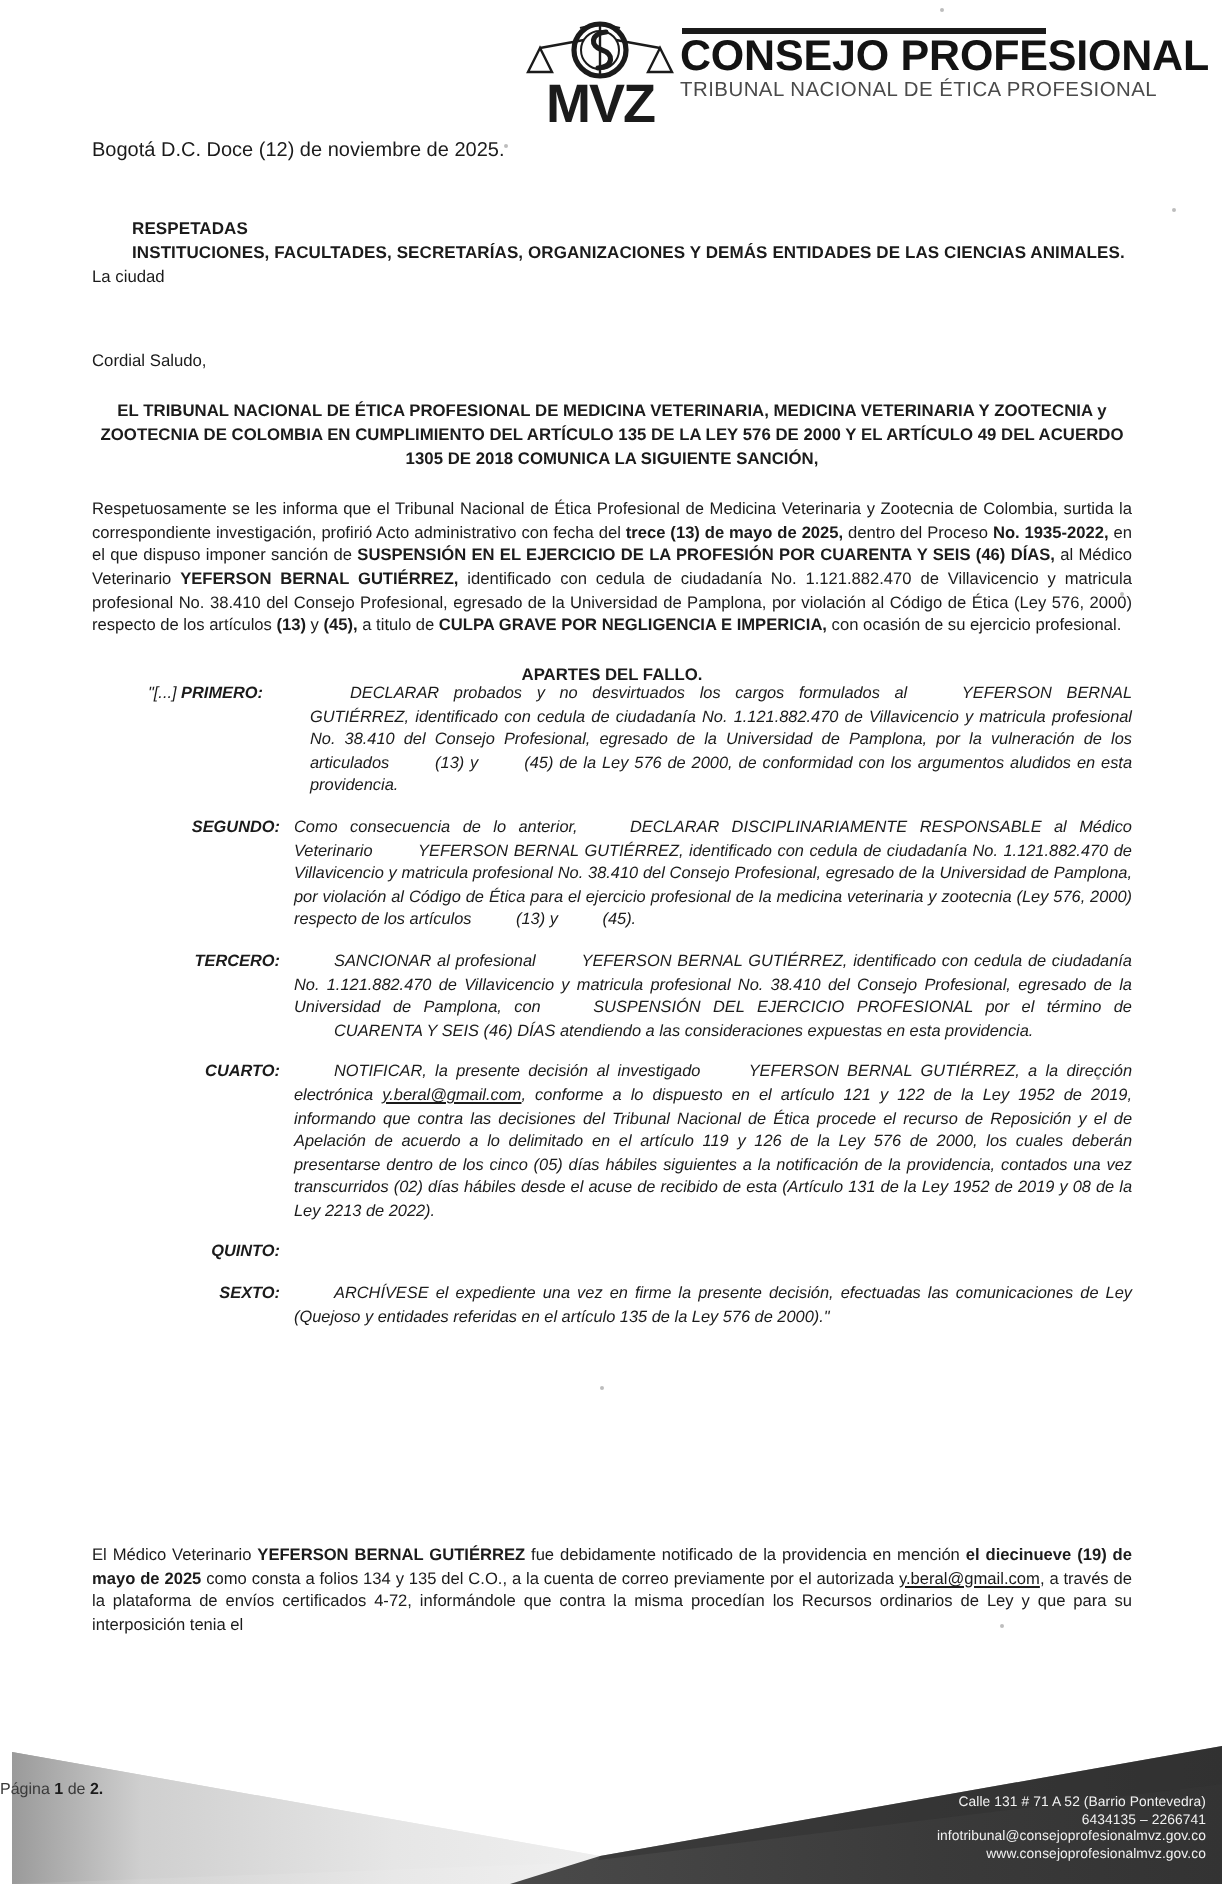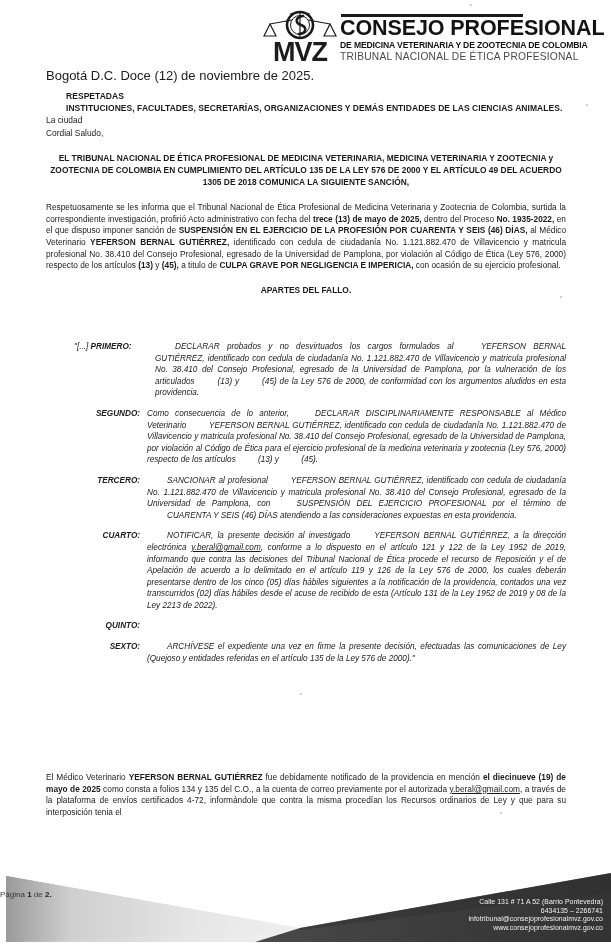--- a/index.html
+++ b/index.html
@@ -78,40 +78,40 @@
   }
 
   
   .body-area {
     position: absolute;
     left: 46px;
     top: 70px;
     width: 520px;
   }
   .date-line {
-    font-size: 13px;
+    font-size: 10px;
     line-height: 12px;
-    margin-bottom: 8px;
+    margin-bottom: 26px;
   }
   .addressee {
     font-size: 8.5px;
     font-weight: bold;
     line-height: 12.2px;
     letter-spacing: 0.05px;
     padding-left: 20px;
   }
   .addressee-sub {
     font-size: 8.4px;
     font-weight: normal;
     line-height: 12.2px;
   }
   .greeting {
     font-size: 8.4px;
     line-height: 12px;
-    margin-top: 0;
+    margin-top: 29px;
     margin-bottom: 13px;
   }
   .tribunal-head {
     font-size: 8.4px;
     font-weight: bold;
     line-height: 12.4px;
     text-align: center;
     letter-spacing: 0.02px;
     margin-bottom: 13px;
   }
@@ -236,21 +236,20 @@
 
         <path d="M28 4 q10 -3 20 0" fill="none" stroke="#1b1b1b" stroke-width="1.1"></path>
 
         <text x="38" y="51" font-family="Liberation Sans, sans-serif" font-size="27" font-weight="bold" text-anchor="middle" fill="#1b1b1b" letter-spacing="-1">MVZ</text>
       </svg>
     </div>
 
     <div class="logo-text">
       <div class="logo-rule"></div>
       <div class="brand-1">CONSEJO PROFESIONAL</div>
-      <div class="brand-2">DE MEDICINA VETERINARIA Y DE ZOOTECNIA DE COLOMBIA</div>
       <div class="brand-3">TRIBUNAL NACIONAL DE ÉTICA PROFESIONAL</div>
     </div>
   </div>
 
   <div class="body-area">
 
     <div class="date-line">Bogotá D.C. Doce (12) de noviembre de 2025.</div>
 
     <div class="addressee">RESPETADAS</div>
     <div class="addressee">INSTITUCIONES, FACULTADES, SECRETARÍAS, ORGANIZACIONES Y DEMÁS ENTIDADES DE LAS CIENCIAS ANIMALES.</div>

